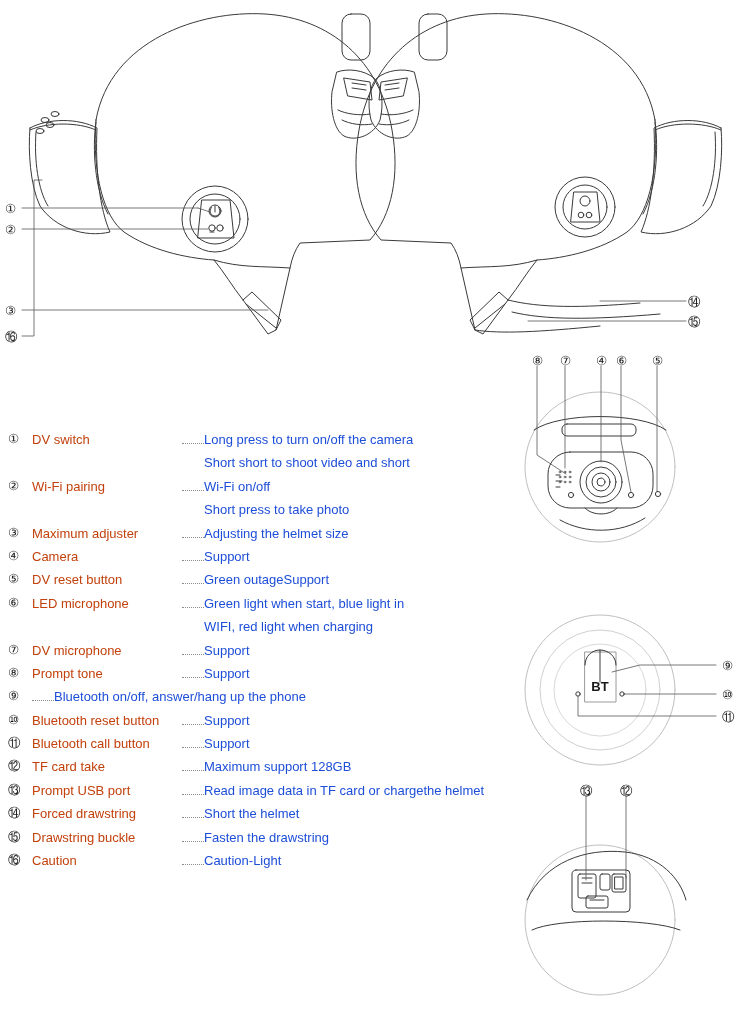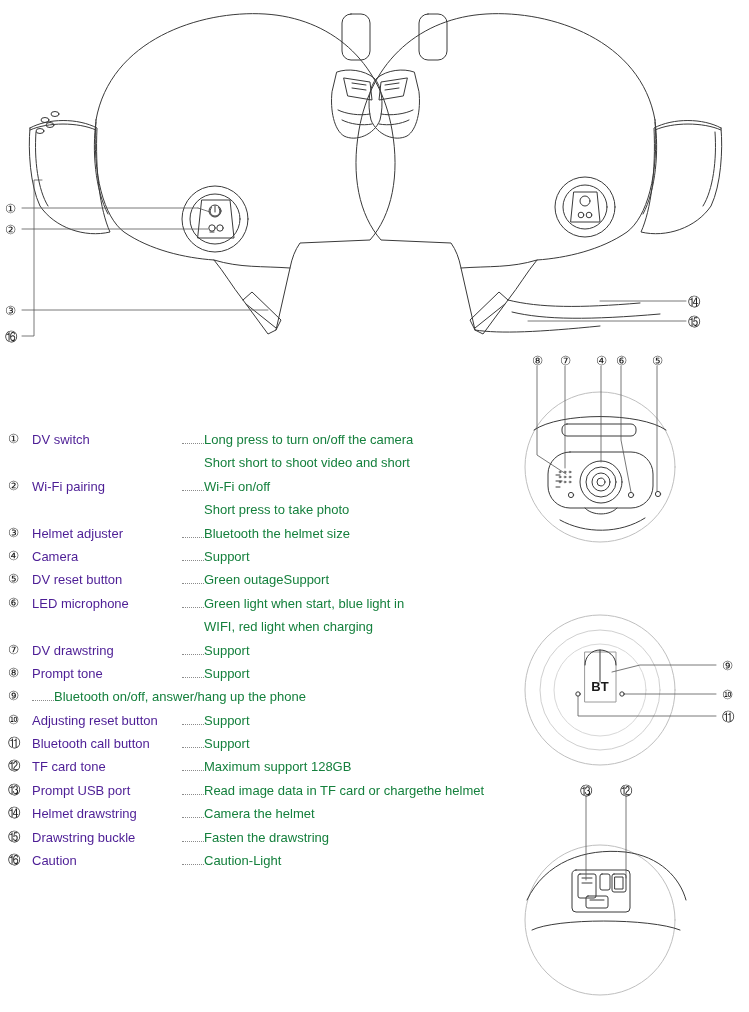--- a/index.html
+++ b/index.html
@@ -45,21 +45,21 @@
     font-size: 12.5px;
     line-height: 23px;
     text-align: left;
     color: #1a1a1a;
   }
   .lg-term {
     flex: 0 0 150px;
     width: 150px;
     font-size: 13px;
     line-height: 23px;
-    color: #4c1d95;
+    color: #c2410c;
     position: relative;
     white-space: nowrap;
   }
   .lg-leader {
     flex: 0 0 22px;
     width: 22px;
     height: 23px;
     position: relative;
     overflow: hidden;
   }
@@ -68,21 +68,21 @@
     position: absolute;
     left: 0;
     right: 0;
     top: 15px;
     border-top: 1px dotted #8b8b8b;
   }
   .lg-desc {
     flex: 1 1 auto;
     font-size: 13px;
     line-height: 23px;
-    color: #15803d;
+    color: #1d4ed8;
     white-space: nowrap;
   }
   .lg-desc.cont {
     padding-left: 0;
   }
   .row-cont .lg-num, .row-cont .lg-term {
     visibility: hidden;
   }
   .callout {
     position: absolute;
@@ -319,23 +319,23 @@
     </div>
     <div class="legend-row row-cont">
       <span class="lg-num"></span>
       <span class="lg-term"></span>
       <span class="lg-leader"></span>
       <span class="lg-desc cont">Short press to take photo</span>
     </div>
 
     <div class="legend-row">
       <span class="lg-num">③</span>
-      <span class="lg-term">Helmet adjuster</span>
-      <span class="lg-leader dotted"></span>
-      <span class="lg-desc">Bluetooth the helmet size</span>
+      <span class="lg-term">Maximum adjuster</span>
+      <span class="lg-leader dotted"></span>
+      <span class="lg-desc">Adjusting the helmet size</span>
     </div>
 
     <div class="legend-row">
       <span class="lg-num">④</span>
       <span class="lg-term">Camera</span>
       <span class="lg-leader dotted"></span>
       <span class="lg-desc">Support</span>
     </div>
 
     <div class="legend-row">
@@ -353,71 +353,71 @@
     </div>
     <div class="legend-row row-cont">
       <span class="lg-num"></span>
       <span class="lg-term"></span>
       <span class="lg-leader"></span>
       <span class="lg-desc cont">WIFI, red light when charging</span>
     </div>
 
     <div class="legend-row">
       <span class="lg-num">⑦</span>
-      <span class="lg-term">DV drawstring</span>
+      <span class="lg-term">DV microphone</span>
       <span class="lg-leader dotted"></span>
       <span class="lg-desc">Support</span>
     </div>
 
     <div class="legend-row">
       <span class="lg-num">⑧</span>
       <span class="lg-term">Prompt tone</span>
       <span class="lg-leader dotted"></span>
       <span class="lg-desc">Support</span>
     </div>
 
     <div class="legend-row">
       <span class="lg-num">⑨</span>
       <span class="lg-leader dotted"></span>
       <span class="lg-desc">Bluetooth on/off, answer/hang up the phone</span>
     </div>
 
     <div class="legend-row">
       <span class="lg-num">⑩</span>
-      <span class="lg-term">Adjusting reset button</span>
+      <span class="lg-term">Bluetooth reset button</span>
       <span class="lg-leader dotted"></span>
       <span class="lg-desc">Support</span>
     </div>
 
     <div class="legend-row">
       <span class="lg-num">⑪</span>
       <span class="lg-term">Bluetooth call button</span>
       <span class="lg-leader dotted"></span>
       <span class="lg-desc">Support</span>
     </div>
 
     <div class="legend-row">
       <span class="lg-num">⑫</span>
-      <span class="lg-term">TF card tone</span>
+      <span class="lg-term">TF card take</span>
       <span class="lg-leader dotted"></span>
       <span class="lg-desc">Maximum support 128GB</span>
     </div>
 
     <div class="legend-row">
       <span class="lg-num">⑬</span>
       <span class="lg-term">Prompt USB port</span>
       <span class="lg-leader dotted"></span>
       <span class="lg-desc">Read image data in TF card or chargethe helmet</span>
     </div>
 
     <div class="legend-row">
       <span class="lg-num">⑭</span>
-      <span class="lg-term">Helmet drawstring</span>
-      <span class="lg-leader dotted"></span>
-      <span class="lg-desc">Camera the helmet</span>
+      <span class="lg-term">Forced drawstring</span>
+      <span class="lg-leader dotted"></span>
+      <span class="lg-desc">Short the helmet</span>
     </div>
 
     <div class="legend-row">
       <span class="lg-num">⑮</span>
       <span class="lg-term">Drawstring buckle</span>
       <span class="lg-leader dotted"></span>
       <span class="lg-desc">Fasten the drawstring</span>
     </div>
 
     <div class="legend-row">

